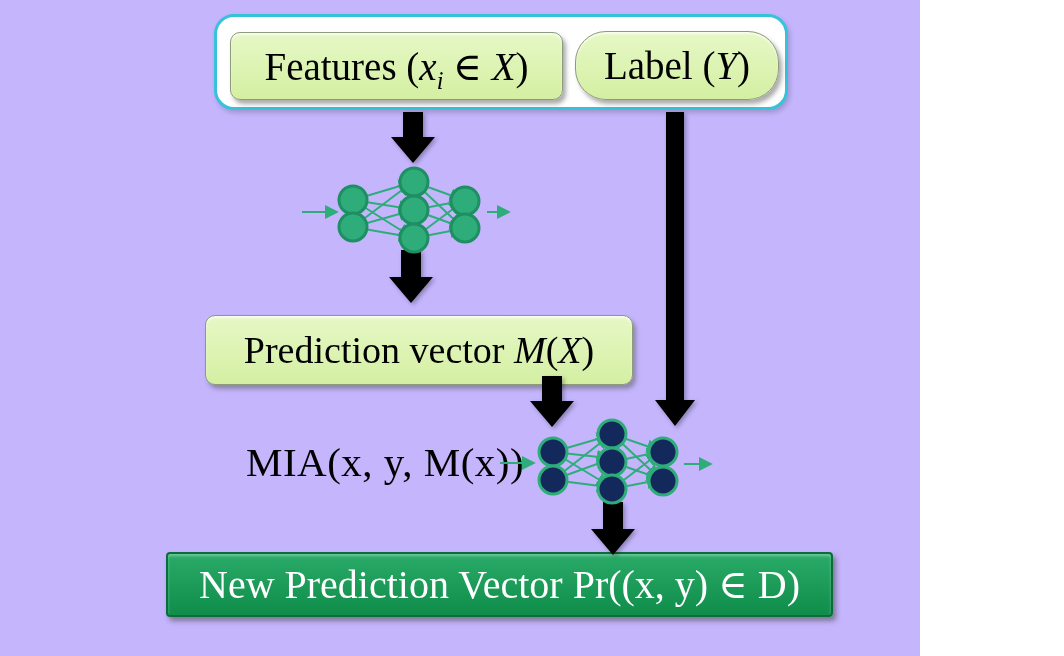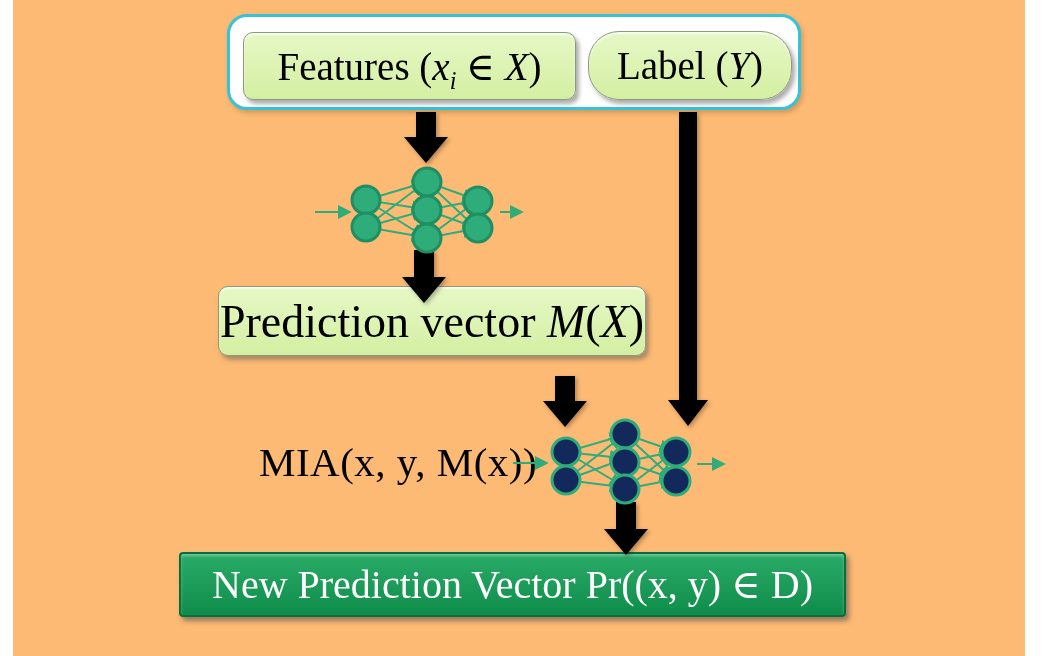--- a/index.html
+++ b/index.html
@@ -1,19 +1,18 @@
 <!DOCTYPE html>
 <html><head>
 <meta charset="utf-8">
 <style>
   html,body{margin:0;padding:0;background:#fff;}
   .canvas{
-    position:relative;width:1012px;height:656px;background:#fdba74;overflow:hidden;
+    position:relative;width:920px;height:656px;background:#c4b5fd;overflow:hidden;
     font-family:"Liberation Serif","DejaVu Serif",serif;
-    margin-left:13px;
   }
   .abs{position:absolute;}
   
   .input-container{
     left:214px;top:14px;width:574px;height:96px;
     border:3px solid #35c3da;border-radius:20px;background:#ffffff;
     box-shadow:2px 3px 5px rgba(0,0,0,0.18);
     box-sizing:border-box;
   }
   
@@ -21,21 +20,21 @@
     background:linear-gradient(#e6f8c6,#d4efa2);
     border:1px solid #8d9a7e;
     border-radius:10px;
     box-shadow:3px 4px 4px rgba(90,90,90,0.5), inset 0 2px 2px rgba(255,255,255,0.7);
     display:flex;align-items:center;justify-content:center;
     color:#000;font-size:39px;white-space:nowrap;
     box-sizing:border-box;
   }
   .features-box{left:230px;top:32px;width:333px;height:68px;}
   .label-box{left:575px;top:31px;width:204px;height:69px;border-radius:31px;}
-  .prediction-box{left:205px;top:286px;width:428px;height:70px;font-size:46px;}
+  .prediction-box{left:205px;top:315px;width:428px;height:70px;font-size:38px;}
   .ital{font-style:italic;}
   .green-box sub{font-size:0.62em;font-style:italic;line-height:0;}
   
   .mia-text{
     left:246px;top:436px;width:275px;height:52px;
     display:flex;align-items:center;justify-content:flex-start;
     font-size:41px;color:#000;white-space:nowrap;letter-spacing:0.5px;
   }
   
   .result-box{

